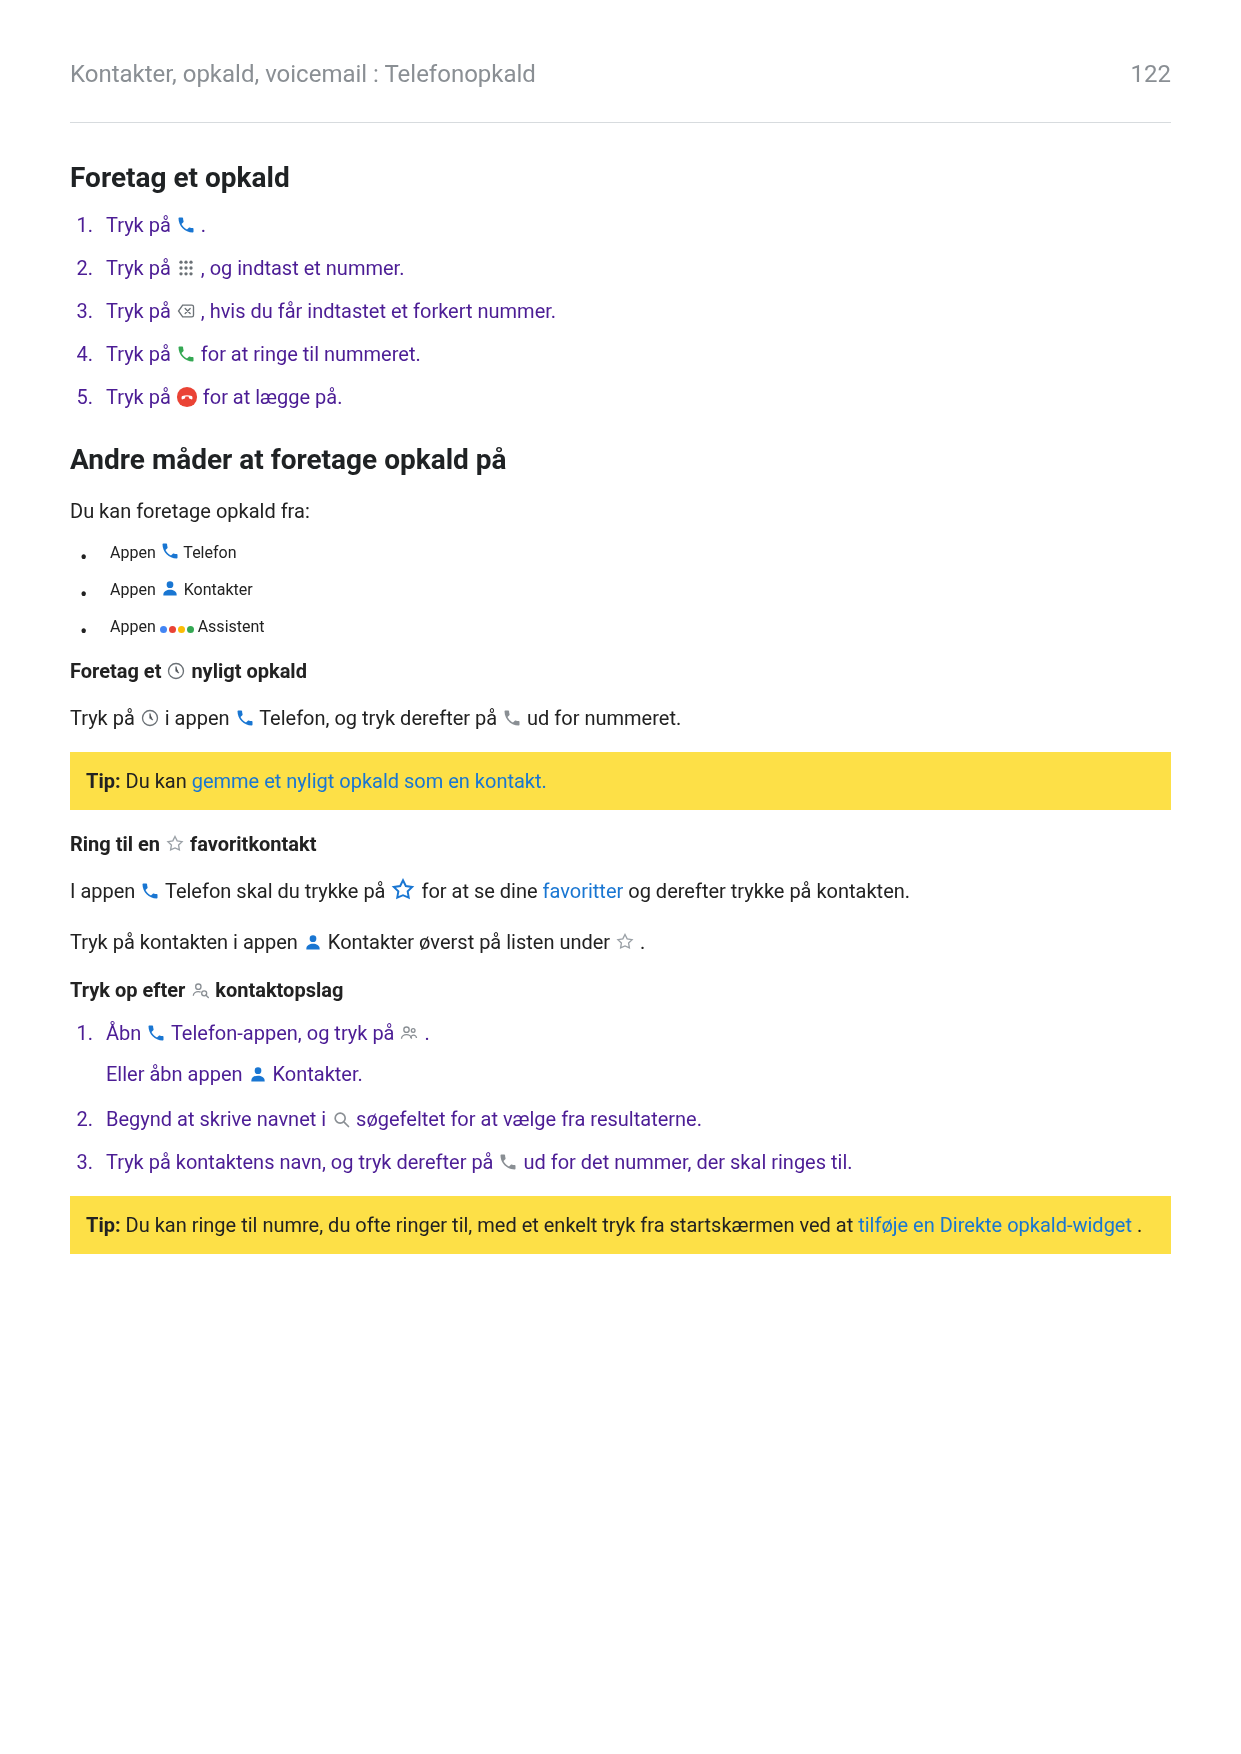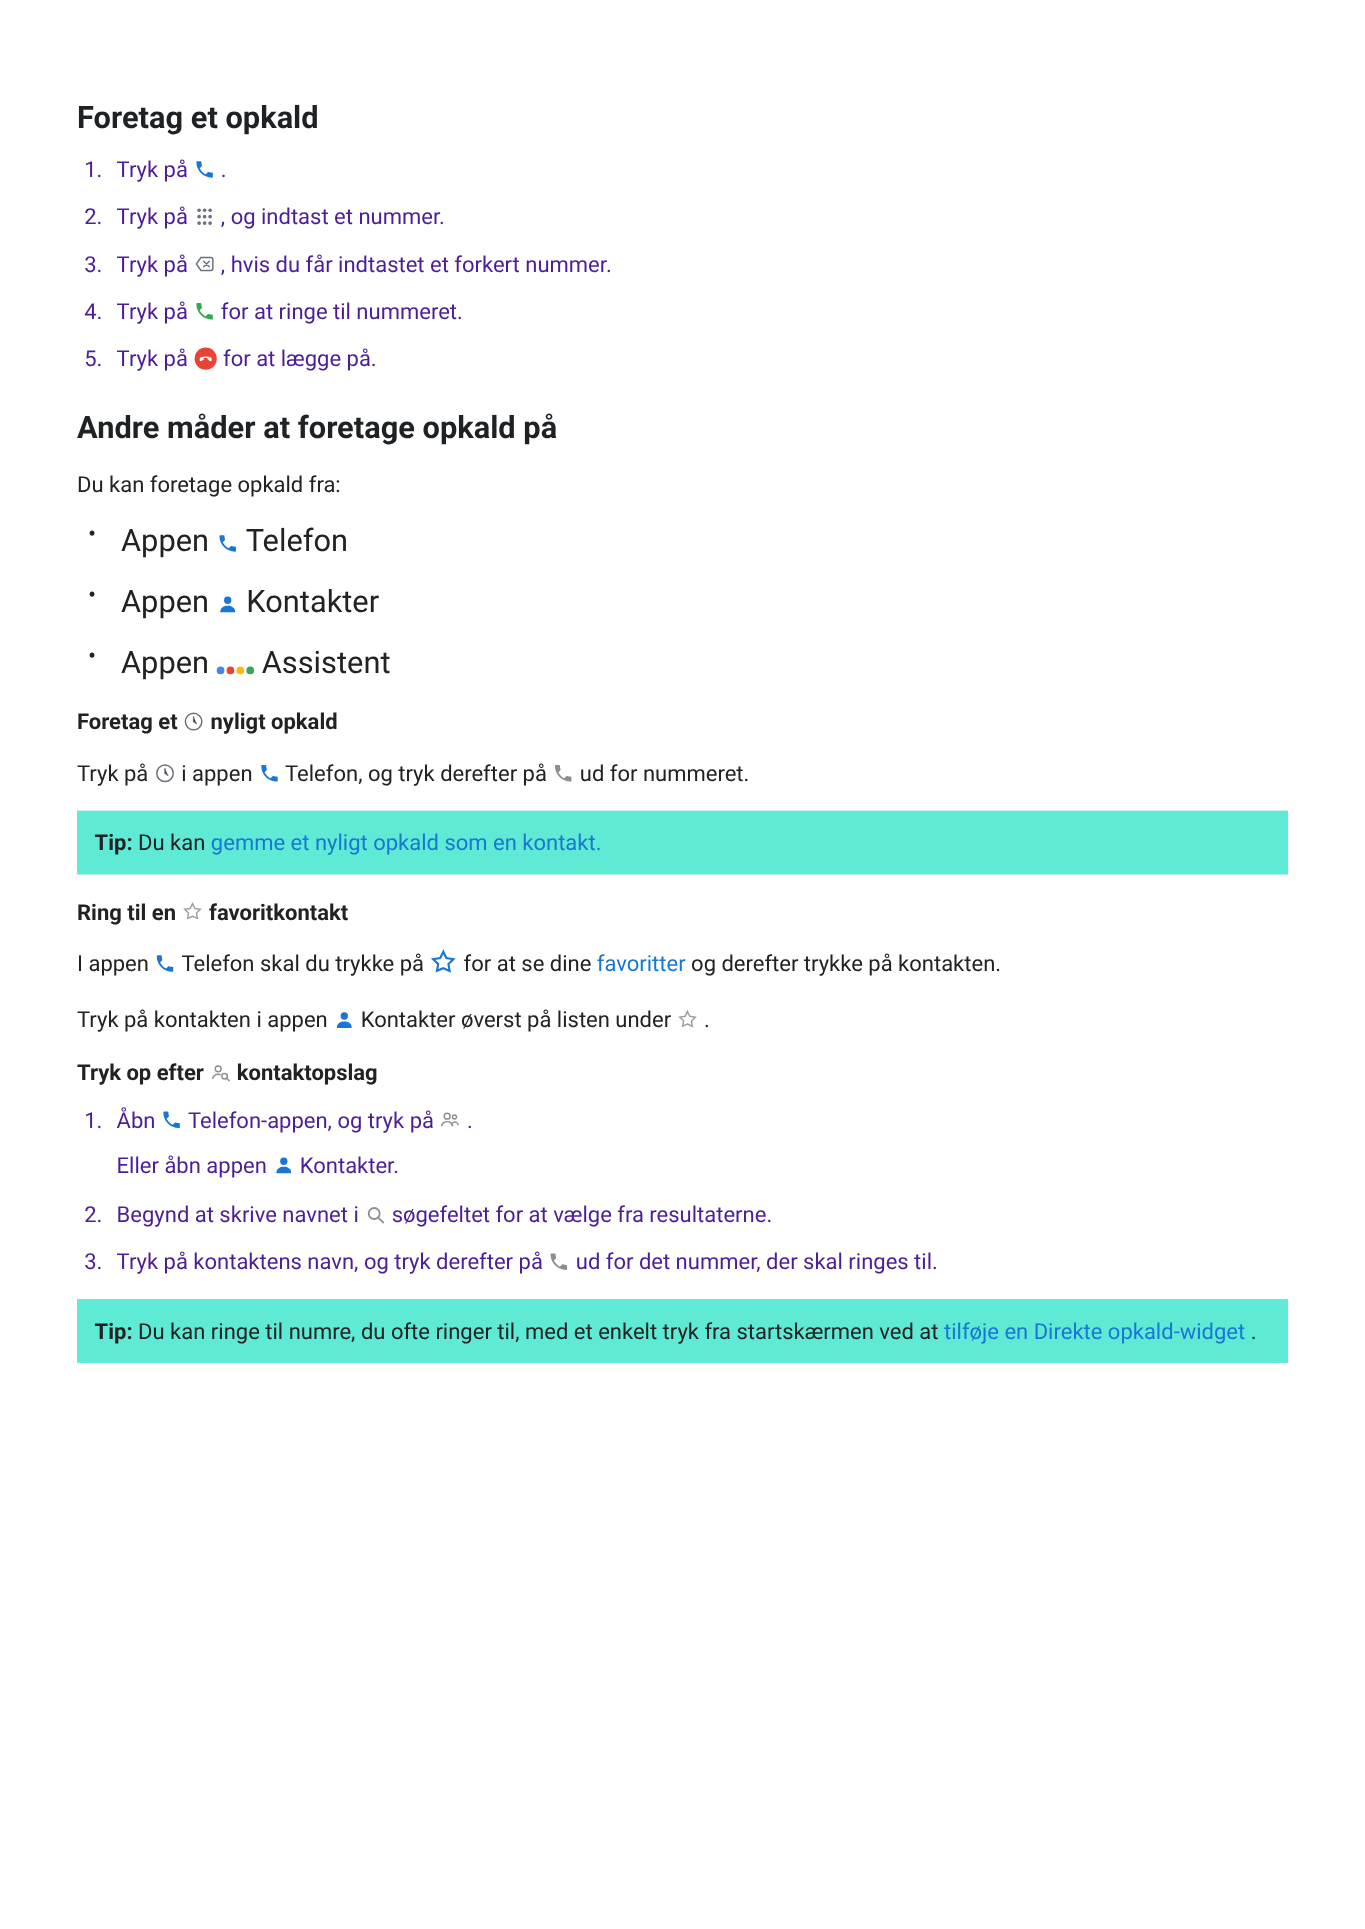--- a/index.html
+++ b/index.html
@@ -43,21 +43,21 @@
     color: #4c1d95;
   }
   ol > li {
     padding-left: 8px;
     margin-bottom: 12px;
   }
   ul.bullets {
     list-style: none;
     margin: 8px 0 18px 0;
     padding-left: 28px;
-    font-size: 28px;
+    font-size: 16px;
     line-height: 1.55;
   }
   ul.bullets > li {
     position: relative;
     padding-left: 12px;
     margin-bottom: 12px;
   }
   ul.bullets > li::before {
     content: "•";
     position: absolute;
@@ -70,21 +70,21 @@
     font-size: 20px;
     line-height: 1.55;
     margin: 20px 0 14px 0;
   }
   .sub-h {
     font-size: 20px;
     font-weight: 700;
     margin: 20px 0 16px 0;
   }
   .tip-box {
-    background: #5eead4;
+    background: #fde047;
     padding: 14px 16px;
     font-size: 20px;
     line-height: 1.5;
     margin: 18px 0 22px 0;
   }
   .tip-label { font-weight: 700; }
   a.link { color: #1976d2; text-decoration: none; }
   .icon {
     display: inline-block;
     vertical-align: -3px;
@@ -170,20 +170,24 @@
         <circle cx="9" cy="8" r="3.2" fill="none" stroke="#8a8f94" stroke-width="1.6"></circle>
         <path fill="none" stroke="#8a8f94" stroke-width="1.6" d="M3 19c0-3 3-5 6-5s6 2 6 5"></path>
         <circle cx="17" cy="9" r="2.2" fill="none" stroke="#8a8f94" stroke-width="1.6"></circle>
         <path fill="none" stroke="#8a8f94" stroke-width="1.6" d="M14 18c0-2 2-3.5 3.5-3.5S21 16 21 18"></path>
       </g>
   </defs>
 </svg>
 
 <div class="page">
 
+  <div class="header">
+    <span>Kontakter, opkald, voicemail : Telefonopkald</span>
+    <span>122</span>
+  </div>
 
 
   <h2>Foretag et opkald</h2>
 
   <ol>
     <li>
       <span>Tryk på </span>
       <span class="icon"><svg viewBox="0 0 24 24">
             <use href="#i-phone"></use>
           </svg></span>

